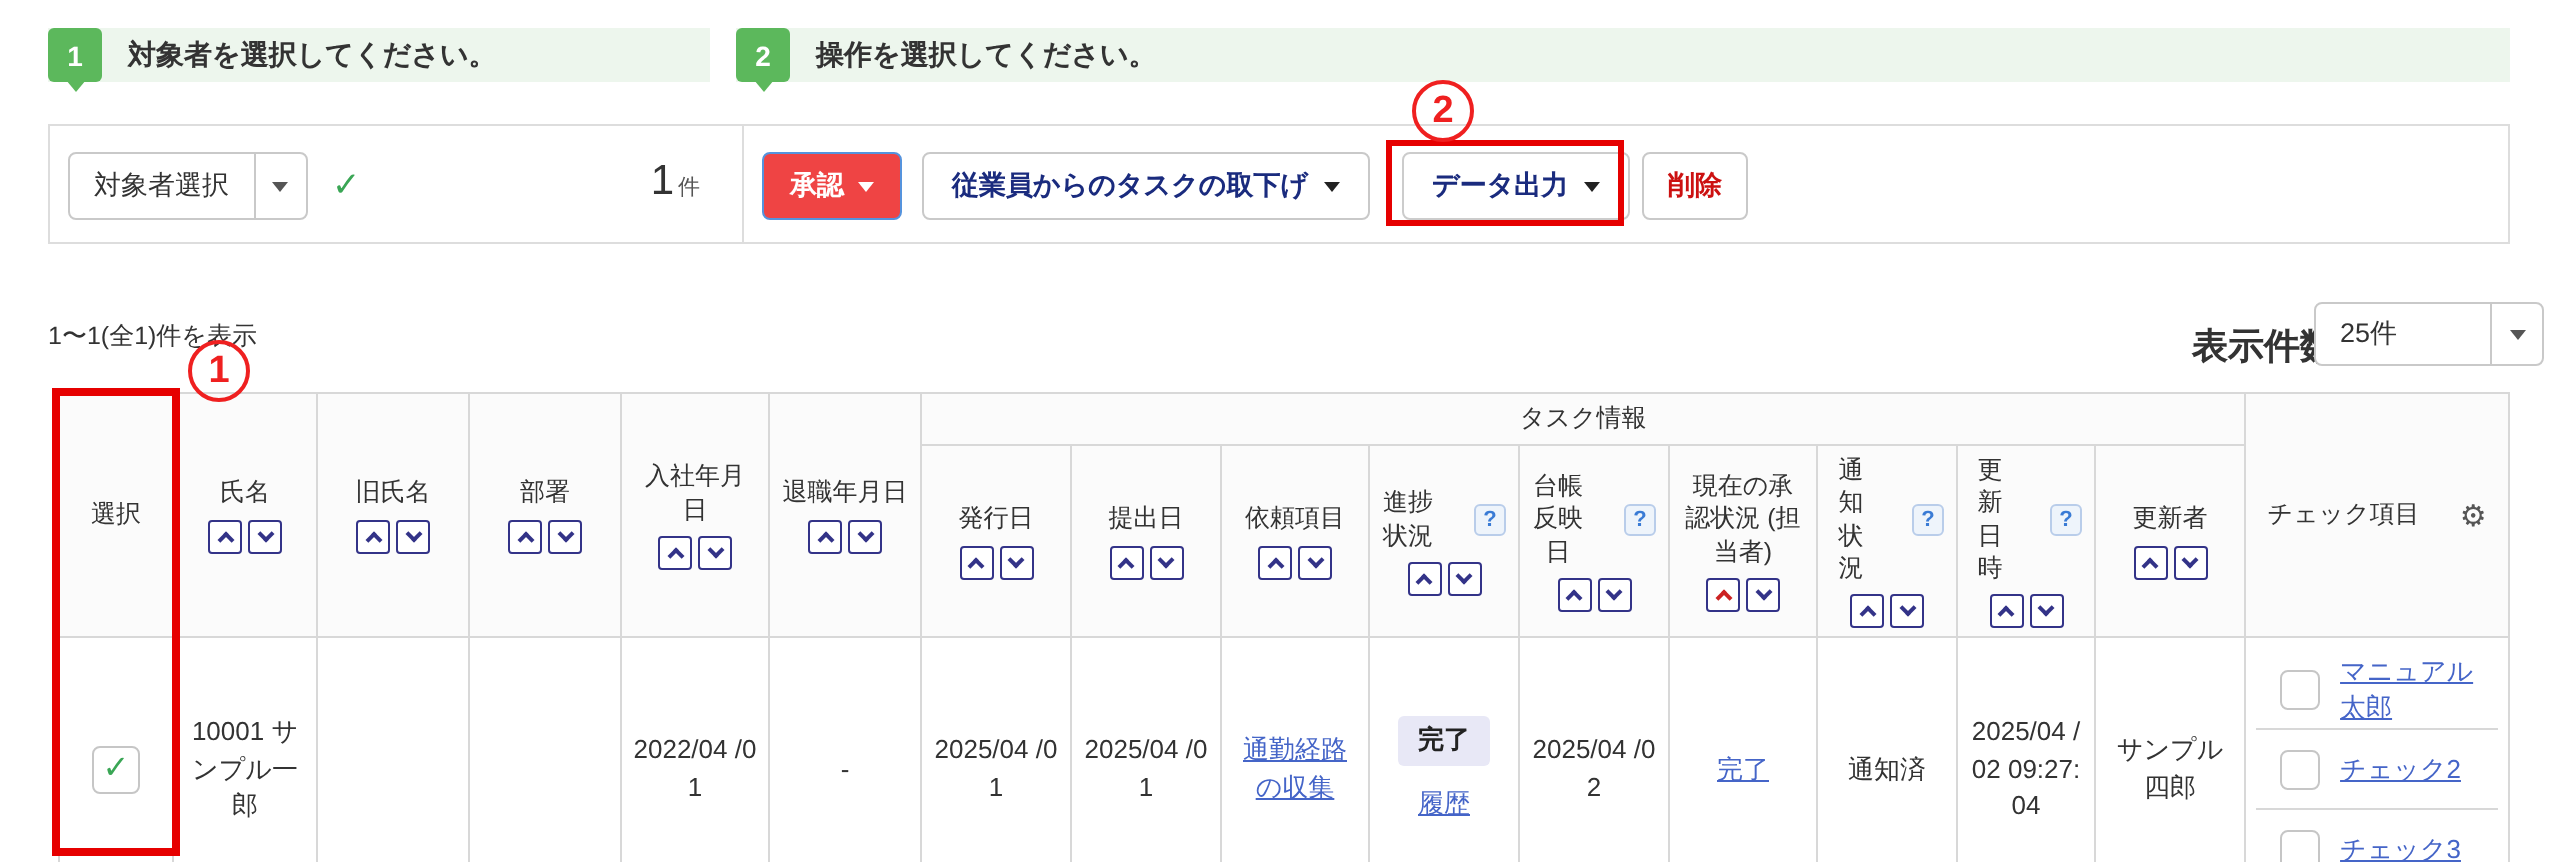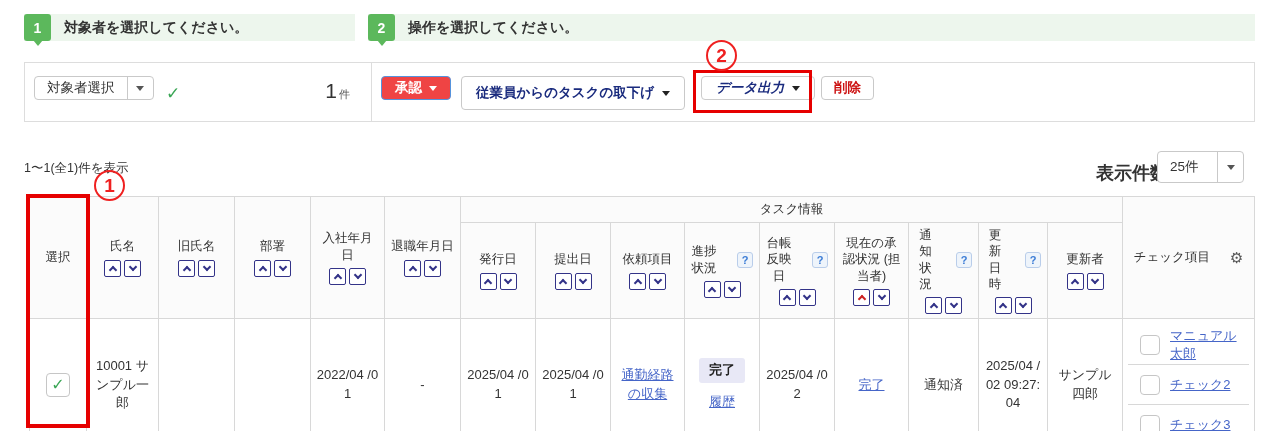--- a/index.html
+++ b/index.html
@@ -15,44 +15,44 @@
     align-items:center; justify-content:center; }
   .step-badge::after { content:""; position:absolute; top:26px; left:50%; margin-left:-5px;
     border:5px solid transparent; border-top:6px solid #5cb85c; }
   .step-label { position:absolute; left:40px; top:0; line-height:27px; font-size:14px;
     font-weight:bold; color:#333; }
 
   
   .toolbar { position:absolute; left:24px; top:62px; width:1231px; height:60px;
     border:1px solid #ddd; background:#fff; }
   .tb-divider { position:absolute; left:346px; top:0; bottom:0; width:1px; background:#ddd; }
-  .btn { position:absolute; top:13px; height:24px; display:inline-flex; align-items:center;
+  .btn { position:absolute; top:13px; height:34px; display:inline-flex; align-items:center;
     background:#fff; border:1px solid #c9c9c9; border-radius:4px; font-size:13.5px;
     color:#333; cursor:pointer; }
   .split-label { padding:0 12px; }
   .split-caret { width:26px; align-self:stretch; display:flex; align-items:center;
     justify-content:center; border-left:1px solid #c9c9c9; }
   .caret { width:0; height:0; border-left:4px solid transparent; border-right:4px solid transparent;
     border-top:5px solid #555; }
   .caret-white { border-top-color:#fff; }
   .caret-dark { border-top-color:#222; }
   .tb-check { position:absolute; left:141px; top:20px; font-size:17px; font-weight:bold; color:#3aa655; }
   .tb-count { position:absolute; left:240px; top:16px; width:85px; text-align:right; color:#333; }
   .tb-count .num { font-size:21px; }
   .tb-count .unit { font-size:11px; color:#555; margin-left:2px; }
   .btn-approve { left:356px; background:#ef4444; border-color:#5593dd; color:#fff;
     font-weight:bold; padding:0 13px; gap:7px; }
   .btn-withdraw { left:436px; color:#1a2b7e; font-weight:bold; padding:16px 14px; gap:8px; }
-  .btn-export { left:676px; color:#1a2b7e; font-weight:bold; padding:0 14px; gap:8px; border-color:#ccc;font-style:italic; }
+  .btn-export { left:676px; color:#1a2b7e; font-weight:bold; padding:0 14px; gap:8px; border-color:#ccc; }
   .btn-delete { left:796px; color:#cc1111; font-weight:bold; padding:4px 12px; }
 
   
   .range-text { position:absolute; left:24px; top:160px; font-size:12.5px; color:#333; }
   .perpage-label { position:absolute; left:1096px; top:161px; font-size:18px; color:#333;font-weight:bold; }
-  .perpage { position:absolute; left:1157px; top:151px; width:87px; height:32px;
+  .perpage { position:absolute; left:1157px; top:151px; width:115px; height:32px;
     display:flex; align-items:center; background:#fff; border:1px solid #c9c9c9;
     border-radius:4px; font-size:13.5px; color:#333; cursor:pointer; }
   .perpage .split-label { flex:1; }
 
   
   table.grid { position:absolute; left:29px; top:196px; width:1225px; border-collapse:collapse;
     table-layout:fixed; font-size:13px; color:#333; }
   table.grid th, table.grid td { border:1px solid #d8d8d8; text-align:center; vertical-align:middle; }
   table.grid th { background:#fbfbfb; font-weight:normal; font-size:12.5px; padding:4px 6px; }
   tr.group-row th { height:26px; }

